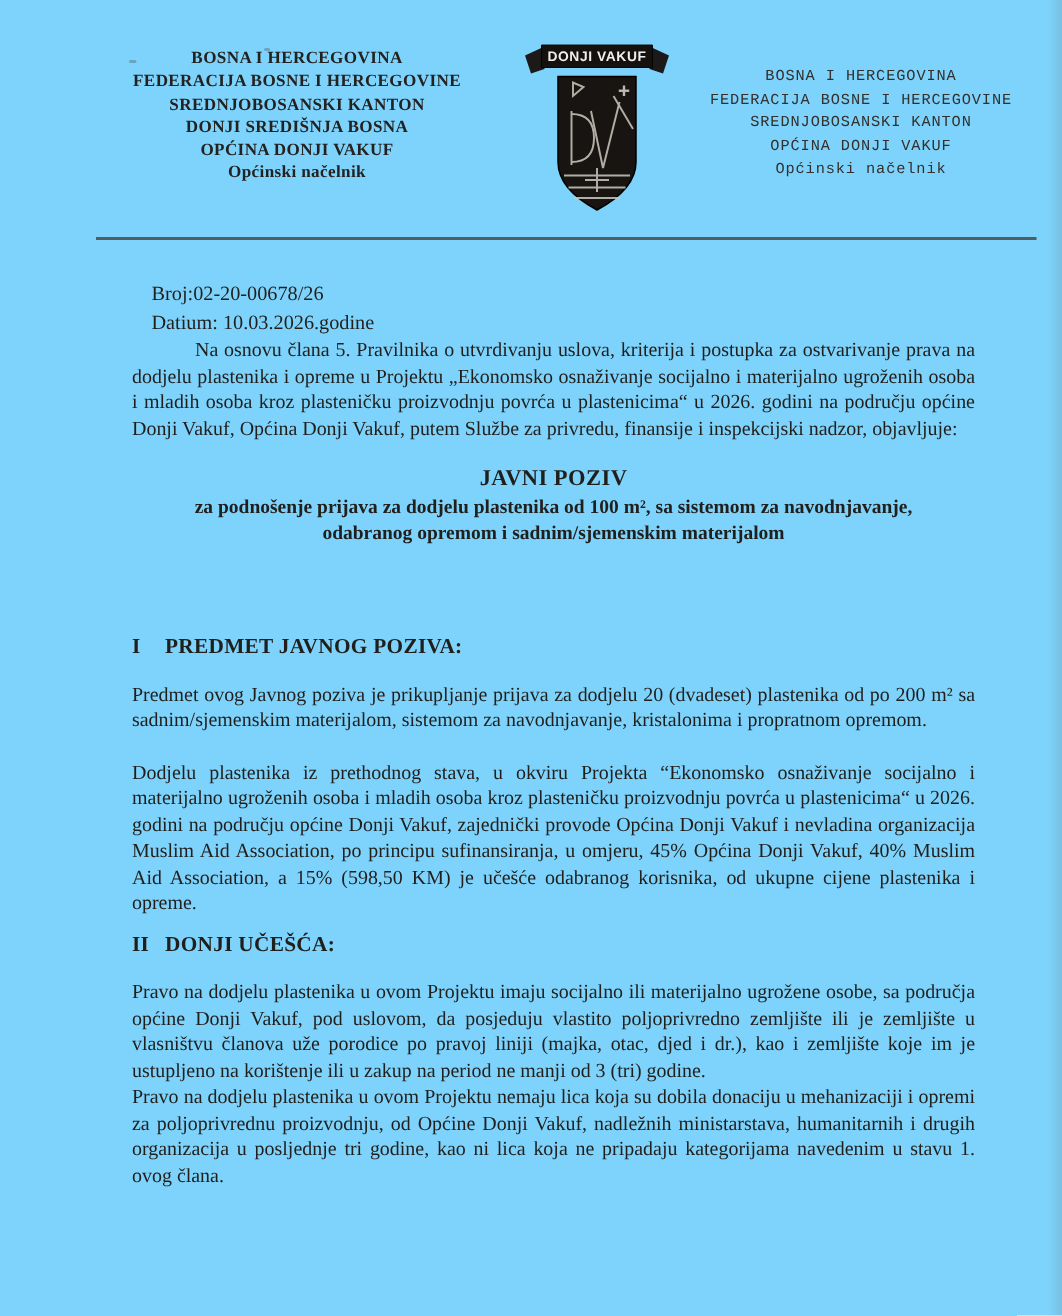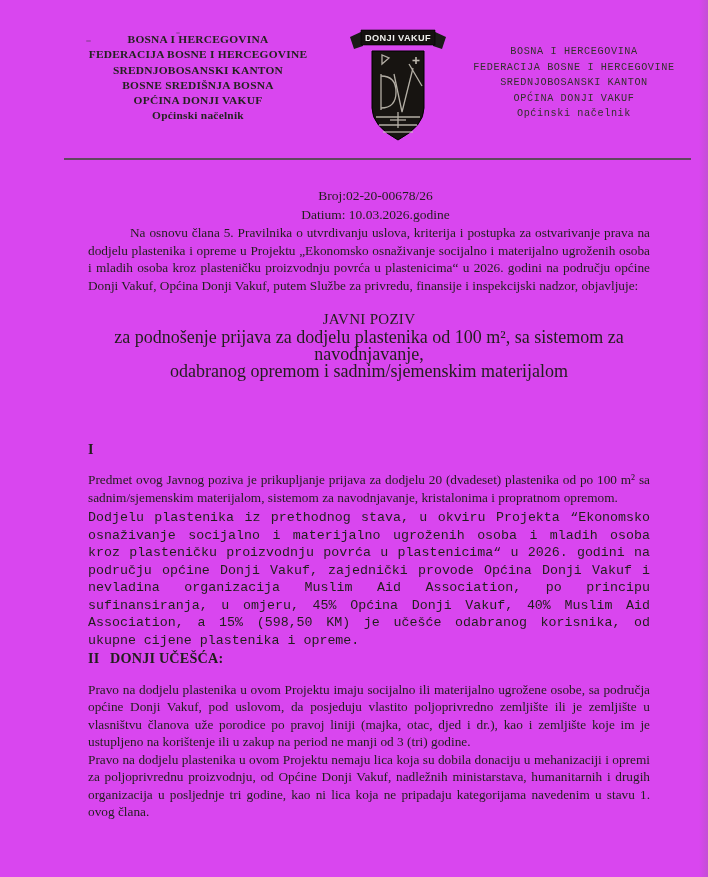--- a/index.html
+++ b/index.html
@@ -1,19 +1,19 @@
 <!DOCTYPE html>
 <html><head>
 <meta charset="utf-8">
 <style>
   html,body{margin:0;padding:0;background:#f4f4f2;}
   .page{
     position:relative;
     width:708px;height:877px;
-    background:#d946ef;
+    background:#7dd3fc;
     overflow:hidden;
     font-family:"Liberation Serif", serif;
     color:#211f1c;
     box-sizing:border-box;
   }
   
   .header-row{
     display:flex;
     align-items:flex-start;
     padding-top:32px;
@@ -56,49 +56,48 @@
   .content{
     margin:0 58px 0 88px;
     font-size:13.3px;
     line-height:17.5px;
   }
   .doc-meta{
     margin-top:27px;
     margin-left:13px;
     font-size:13.5px;
     line-height:18.5px;
-    text-align:center;
   }
   .intro{
     margin-top:25px;
     text-align:justify;
     text-indent:42px;
   }
   .title-block{
     margin-top:16px;
     text-align:center;
-    font-weight:normal;
+    font-weight:bold;
   }
   .title-main{font-size:15px;line-height:19px;letter-spacing:.3px;}
-  .title-sub{font-size:18px;line-height:17.2px;}
+  .title-sub{font-size:13px;line-height:17.2px;}
   .sec-heading{
     display:flex;
     font-weight:bold;
     font-size:14.2px;
     letter-spacing:.2px;
   }
   .sec-heading .num{min-width:22px;}
   .sec1-heading{margin-top:60px;}
-  .sec2-heading{margin-top:1px;}
+  .sec2-heading{margin-top:11px;}
   .para{
     text-align:justify;
     margin:0;
   }
   .p-first{margin-top:13px;}
-  .p-gap{margin-top:3px;font-family:Liberation Mono, monospace;}
+  .p-gap{margin-top:17px;}
   
   .scan-strip-right{
     position:absolute;top:0;right:0;width:9px;height:100%;
     background:linear-gradient(to left, rgba(110,110,108,.20), rgba(110,110,108,0));
     pointer-events:none;
   }
   .speck{position:absolute;background:rgba(60,58,55,.3);border-radius:1px;}
   .speck1{left:86px;top:40px;width:5px;height:2px;}
   .speck2{left:176px;top:32px;width:4px;height:2px;}
 </style>
@@ -110,21 +109,21 @@
   <div class="speck speck1"></div>
   <div class="speck speck2"></div>
   <div class="scan-strip-right"></div>
 
   <div class="header-row">
 
     <div class="hdr-left">
       <div>BOSNA I HERCEGOVINA</div>
       <div>FEDERACIJA BOSNE I HERCEGOVINE</div>
       <div>SREDNJOBOSANSKI KANTON</div>
-      <div>BOSNE SREDIŠNJA BOSNA</div>
+      <div>DONJI SREDIŠNJA BOSNA</div>
       <div>OPĆINA DONJI VAKUF</div>
       <div>Općinski načelnik</div>
     </div>
 
     <div class="crest-wrap">
       <svg width="100" height="124" viewBox="0 0 100 124">
 
         <polygon points="2,13 15,7 15,22 6,25" fill="#1b1a18"></polygon>
         <polygon points="98,13 85,7 85,22 94,25" fill="#1b1a18"></polygon>
 
@@ -173,22 +172,23 @@
     <p class="intro para">Na osnovu člana 5. Pravilnika o utvrdivanju uslova, kriterija i postupka za ostvarivanje prava na dodjelu plastenika i opreme u Projektu „Ekonomsko osnaživanje socijalno i materijalno ugroženih osoba i mladih osoba kroz plasteničku proizvodnju povrća u plastenicima“ u 2026. godini na području općine Donji Vakuf,  Općina Donji Vakuf, putem Službe za privredu, finansije i inspekcijski nadzor, objavljuje:</p>
 
     <div class="title-block">
       <div class="title-main">JAVNI POZIV</div>
       <div class="title-sub">za podnošenje prijava za dodjelu plastenika od 100 m², sa sistemom za navodnjavanje,</div>
       <div class="title-sub">odabranog opremom i sadnim/sjemenskim materijalom</div>
     </div>
 
     <div class="sec-heading sec1-heading">
       <span class="num">I</span>
+      <span>PREDMET JAVNOG POZIVA:</span>
     </div>
-    <p class="para p-first">Predmet ovog Javnog poziva je prikupljanje prijava za dodjelu 20 (dvadeset) plastenika od po 100 m² sa sadnim/sjemenskim materijalom, sistemom za navodnjavanje, kristalonima i propratnom opremom.</p>
+    <p class="para p-first">Predmet ovog Javnog poziva je prikupljanje prijava za dodjelu 20 (dvadeset) plastenika od po 200 m² sa sadnim/sjemenskim materijalom, sistemom za navodnjavanje, kristalonima i propratnom opremom.</p>
     <p class="para p-gap">Dodjelu plastenika iz prethodnog stava, u okviru Projekta “Ekonomsko osnaživanje socijalno i materijalno ugroženih osoba i mladih osoba kroz plasteničku proizvodnju povrća u plastenicima“ u 2026. godini na području općine Donji Vakuf, zajednički provode Općina Donji Vakuf i nevladina organizacija Muslim Aid Association, po principu sufinansiranja, u omjeru, 45% Općina Donji Vakuf,  40% Muslim Aid Association, a 15% (598,50 KM) je učešće odabranog korisnika, od ukupne cijene plastenika i opreme.</p>
 
     <div class="sec-heading sec2-heading">
       <span class="num">II</span>
       <span>DONJI UČEŠĆA:</span>
     </div>
     <p class="para p-first">Pravo na dodjelu plastenika u ovom Projektu imaju socijalno ili materijalno ugrožene osobe, sa područja općine Donji Vakuf, pod uslovom, da posjeduju vlastito poljoprivredno zemljište ili je zemljište u vlasništvu članova uže porodice po pravoj liniji (majka, otac, djed i dr.), kao i zemljište koje im je ustupljeno na korištenje ili u zakup na period ne manji od 3 (tri) godine.</p>
     <p class="para">Pravo na dodjelu plastenika u ovom Projektu nemaju lica koja su dobila donaciju u mehanizaciji i opremi za poljoprivrednu proizvodnju, od Općine Donji Vakuf, nadležnih ministarstava, humanitarnih i drugih organizacija u posljednje tri godine, kao ni lica koja ne pripadaju kategorijama navedenim u stavu 1. ovog člana.</p>
 
   </div>

